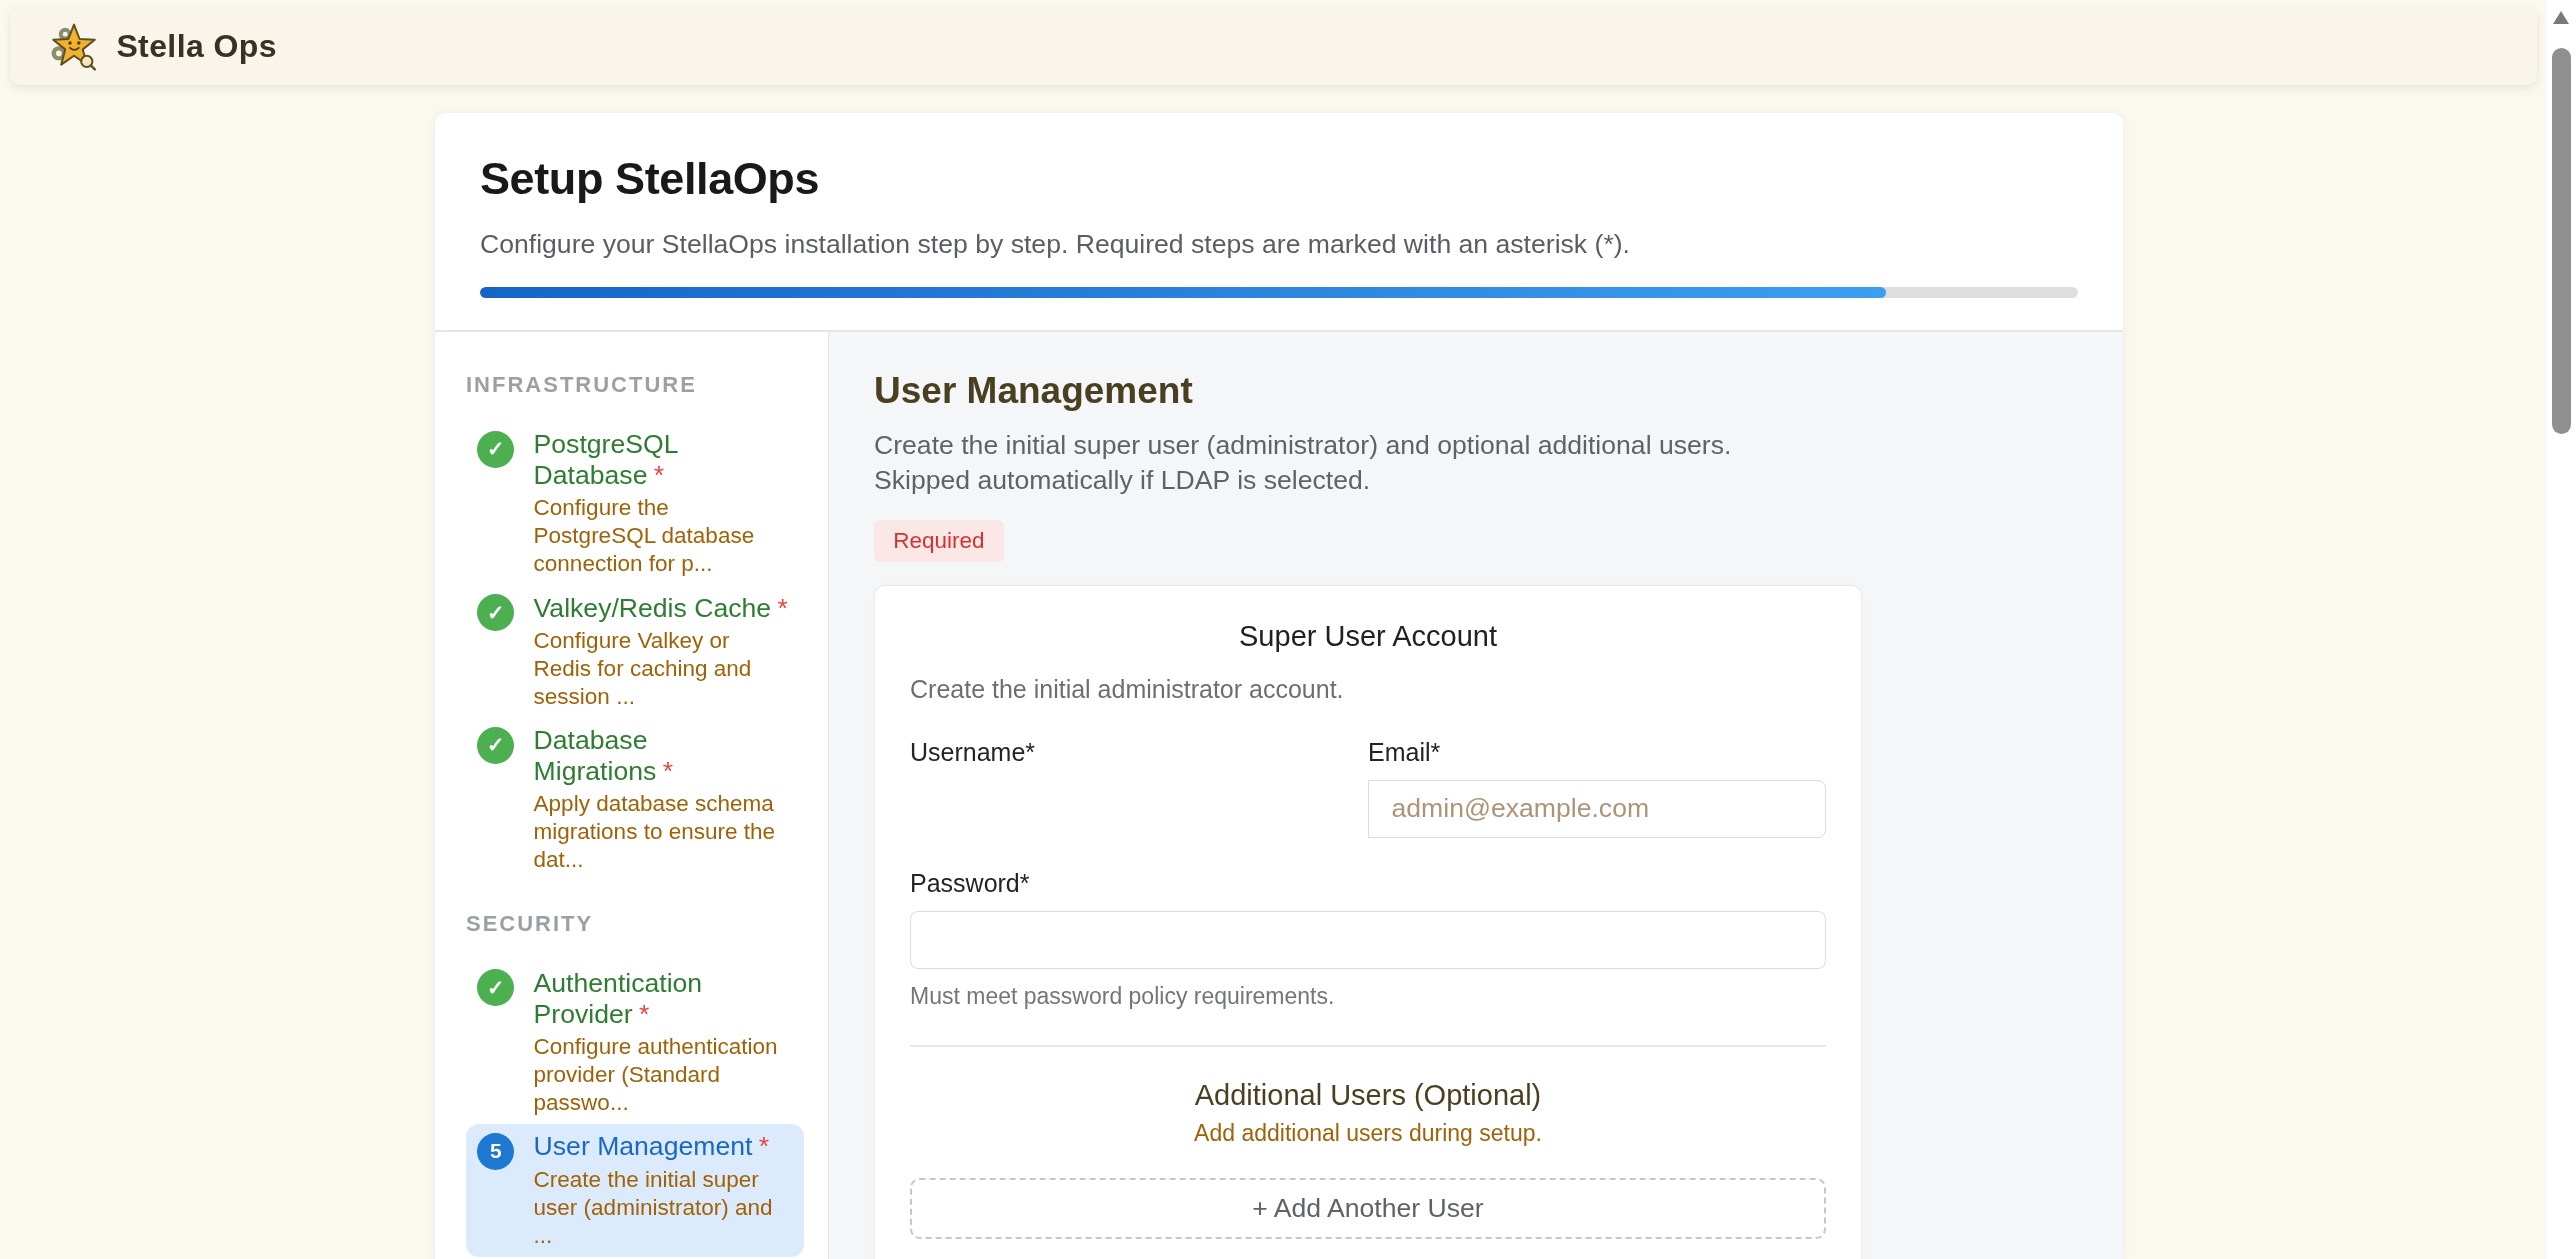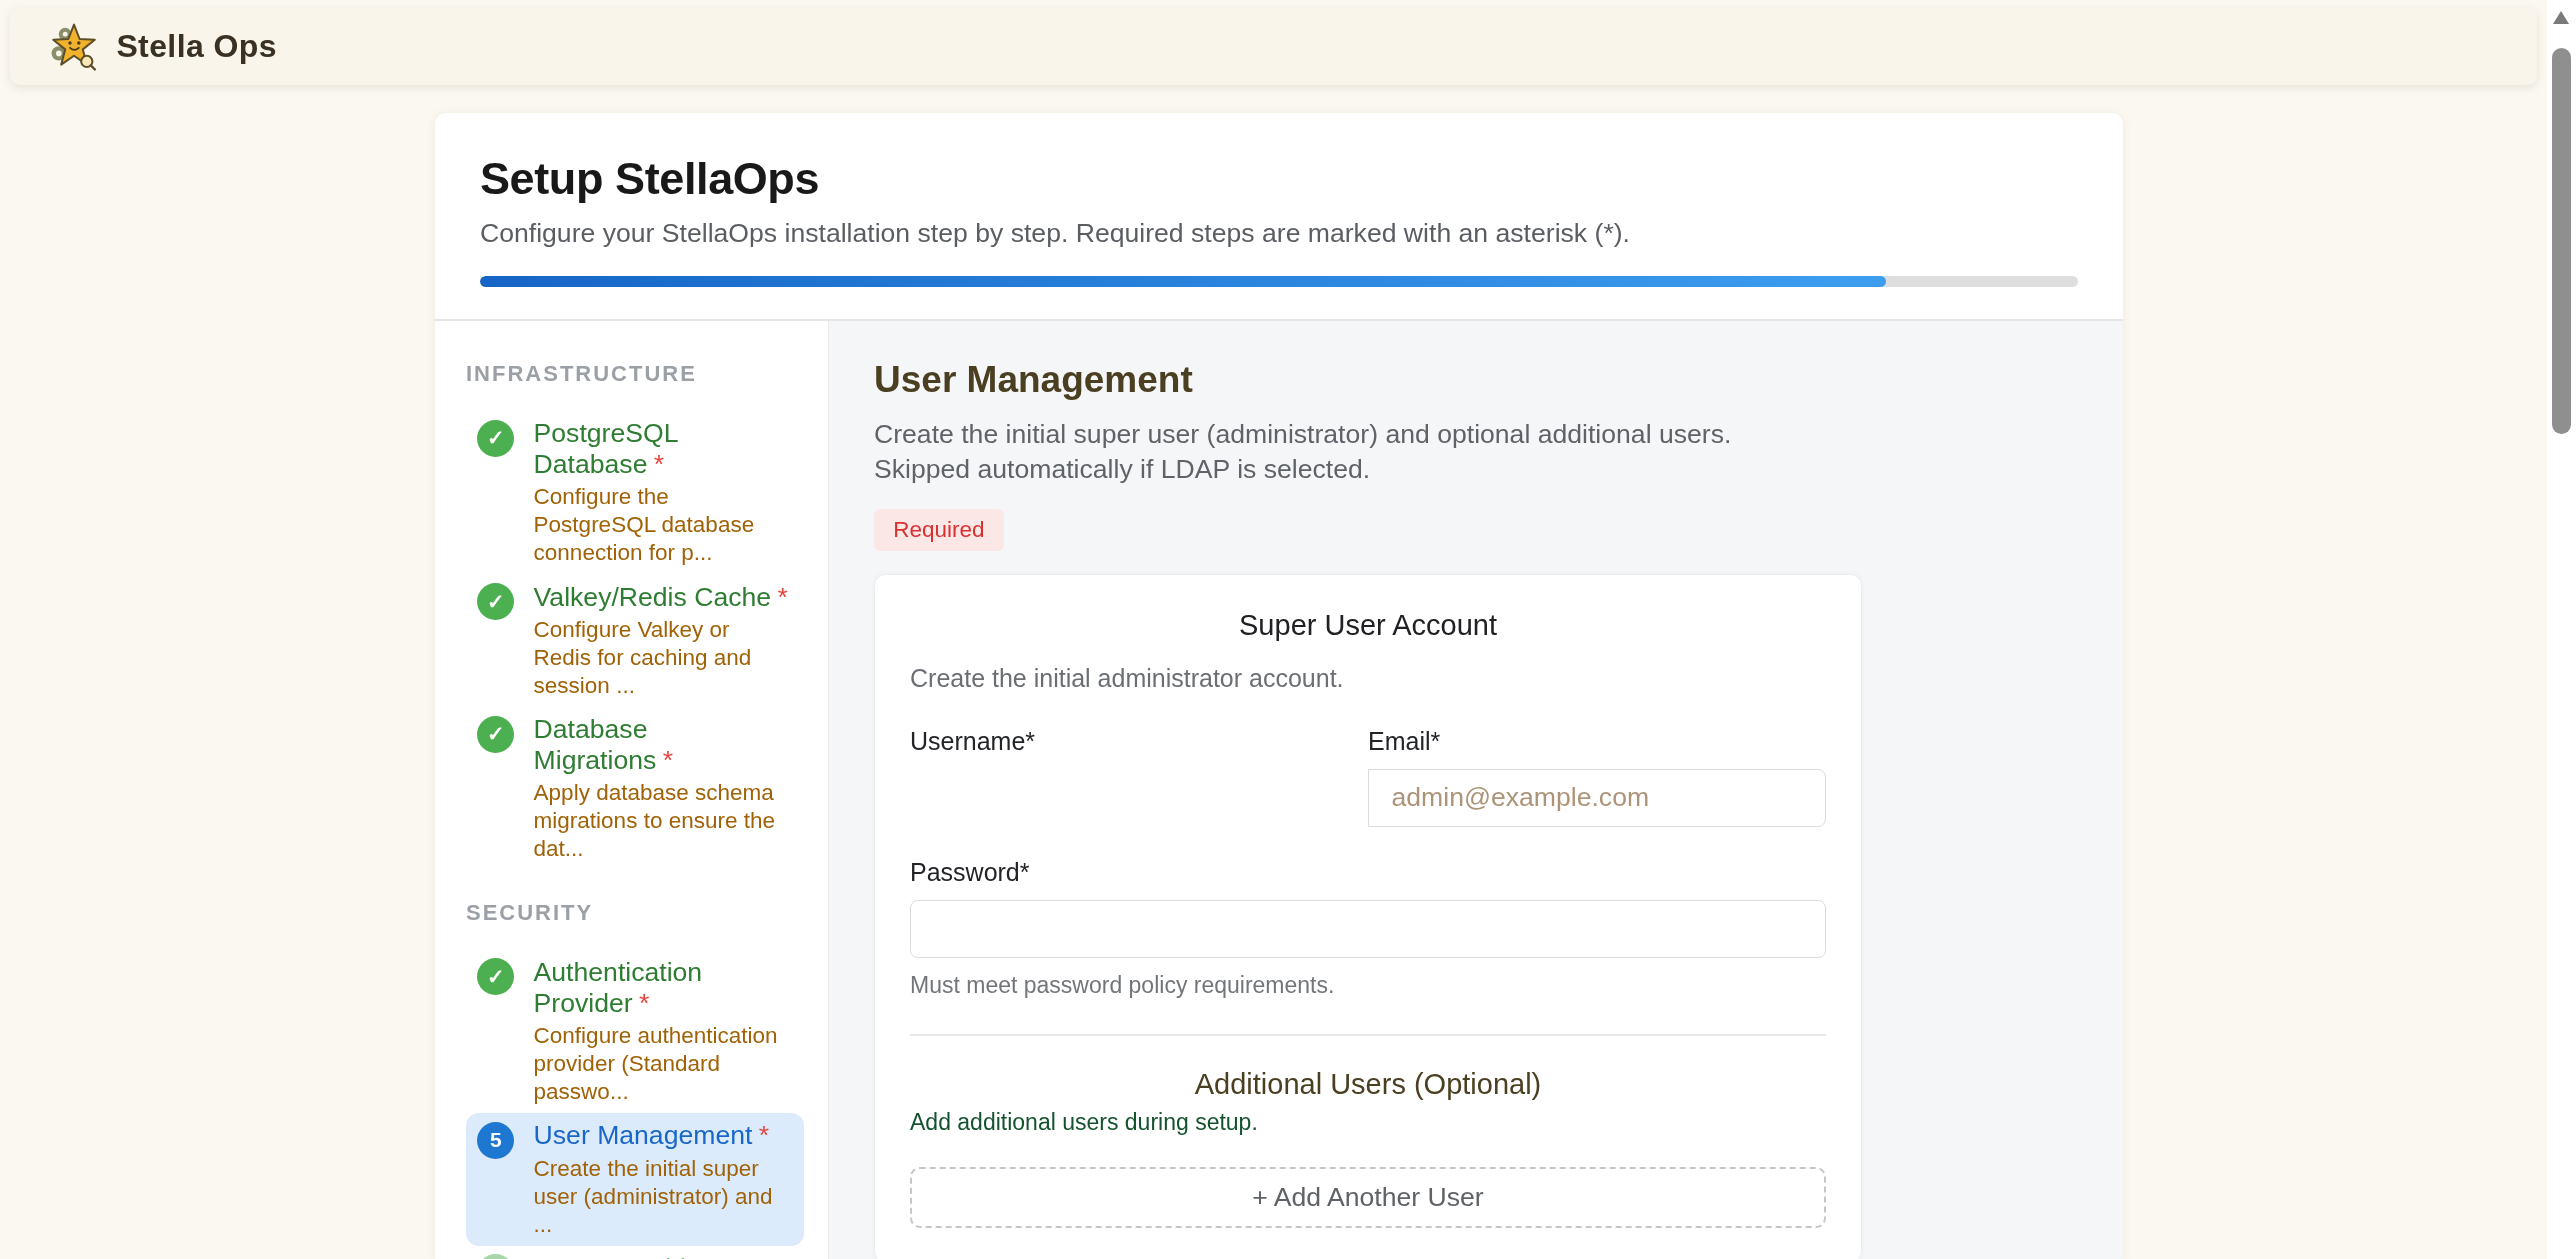--- a/index.html
+++ b/index.html
@@ -20,21 +20,21 @@
     border-bottom:13px solid #7A7A7A; }
   .scroll-thumb { position:absolute; top:48px; left:4.8px; width:19.3px; height:386px;
     background:#8F8F8F; border-radius:9.7px; }
 
   
   .wizard { position:absolute; left:435px; top:113px; width:1688px; bottom:0;
     background:#FFFFFF; border-radius:11.3px 11.3px 0 0;
     box-shadow:0 1.6px 9.7px rgba(90,80,60,.08); display:flex; flex-direction:column; }
   .wizard-head { padding:40px 45px 32px 45px; }
   .wizard-title { font-size:45px; font-weight:bold; color:#191919; letter-spacing:-0.4px; }
-  .wizard-sub { margin-top:13px; font-size:26.6px; color:#5A5E63; }
+  .wizard-sub { margin-top:24px; font-size:26.6px; color:#5A5E63; }
   .progress-track { margin-top:27px; height:11.3px; border-radius:5.6px; background:#DEDEDE;
     overflow:hidden; }
   .progress-fill { height:100%; border-radius:5.6px; }
   .head-divider { height:1.6px; background:#E6E6E6; }
 
   .body-row { flex:1; display:flex; min-height:0; }
 
   
   .side { width:394px; background:#FFFFFF; border-right:1.6px solid #E8E8E8;
     padding:40px 24px 0 31px; overflow:hidden; }
@@ -81,21 +81,21 @@
   .tinput { width:100%; height:58px; border:1.6px solid #DCDCDC; background:#FFFFFF;
     font-size:26.6px; padding:0 22.5px; font-family:"Liberation Sans", sans-serif;
     color:#5D4037; outline:none; }
   .tinput.left { border-radius:8px 0 0 8px; border-right-width:0.8px; }
   .tinput.right { border-radius:0 8px 8px 0; border-left-width:0.8px; }
   .tinput.full { border-radius:8px; }
   .tinput::placeholder { color:#AD9479; opacity:1; }
   .pw-block { margin-top:31px; }
   .helper { margin-top:14.5px; font-size:23px; color:#72767A; }
   .panel-divider { height:1.6px; background:#E9E9E9; margin:35px 0 32px 0; border:none; }
-  .add-sub { margin-top:8px; font-size:23px; color:#14532d; }
+  .add-sub { margin-top:8px; font-size:23px; color:#a16207;text-align:center; }
   .dashed-btn { margin-top:31px; width:100%; height:61px; background:transparent;
     border:2.4px dashed #C6C6C6; border-radius:9.7px; color:#5F6368; font-size:26.6px;
     font-family:"Liberation Sans", sans-serif; display:flex; align-items:center;
     justify-content:center; cursor:pointer; }
 </style>
 </head>
 <body>
 
 <div class="topbar">
   <span style="display:flex;">

